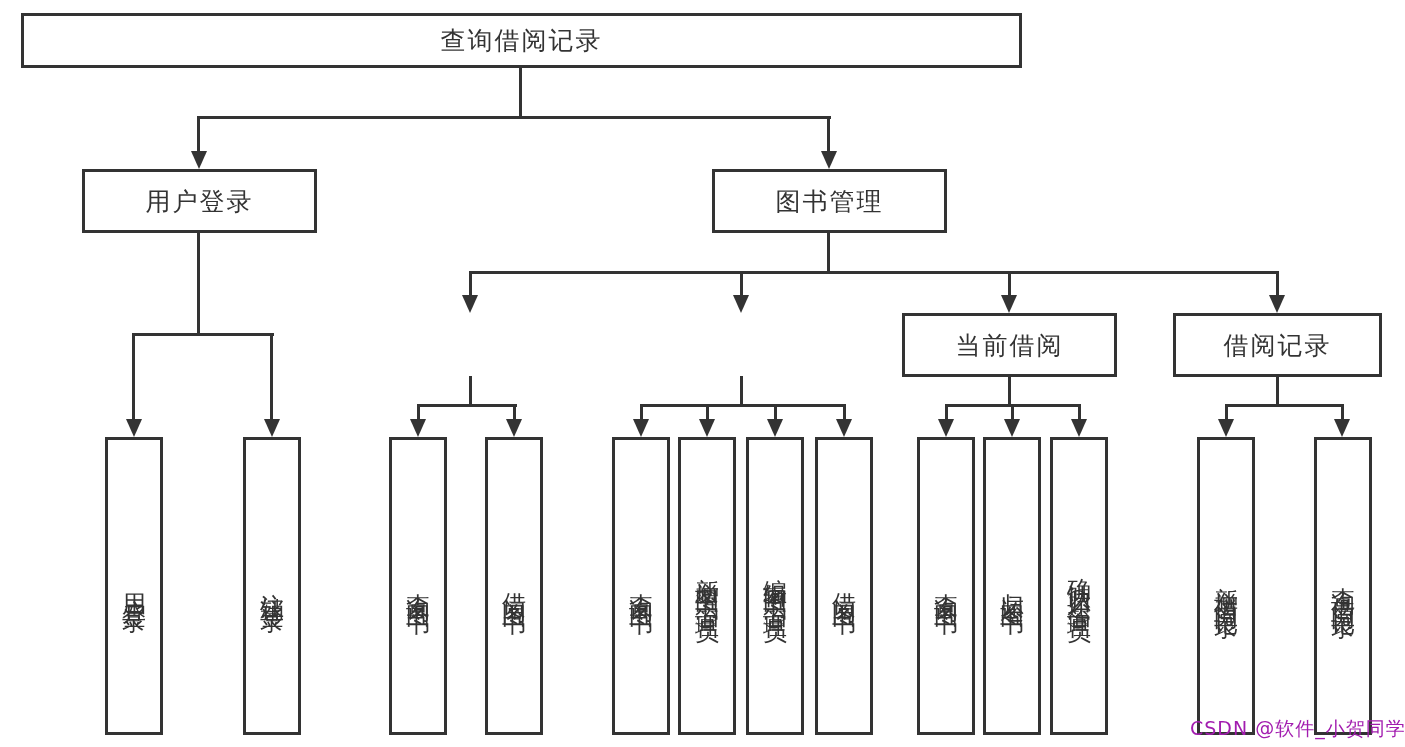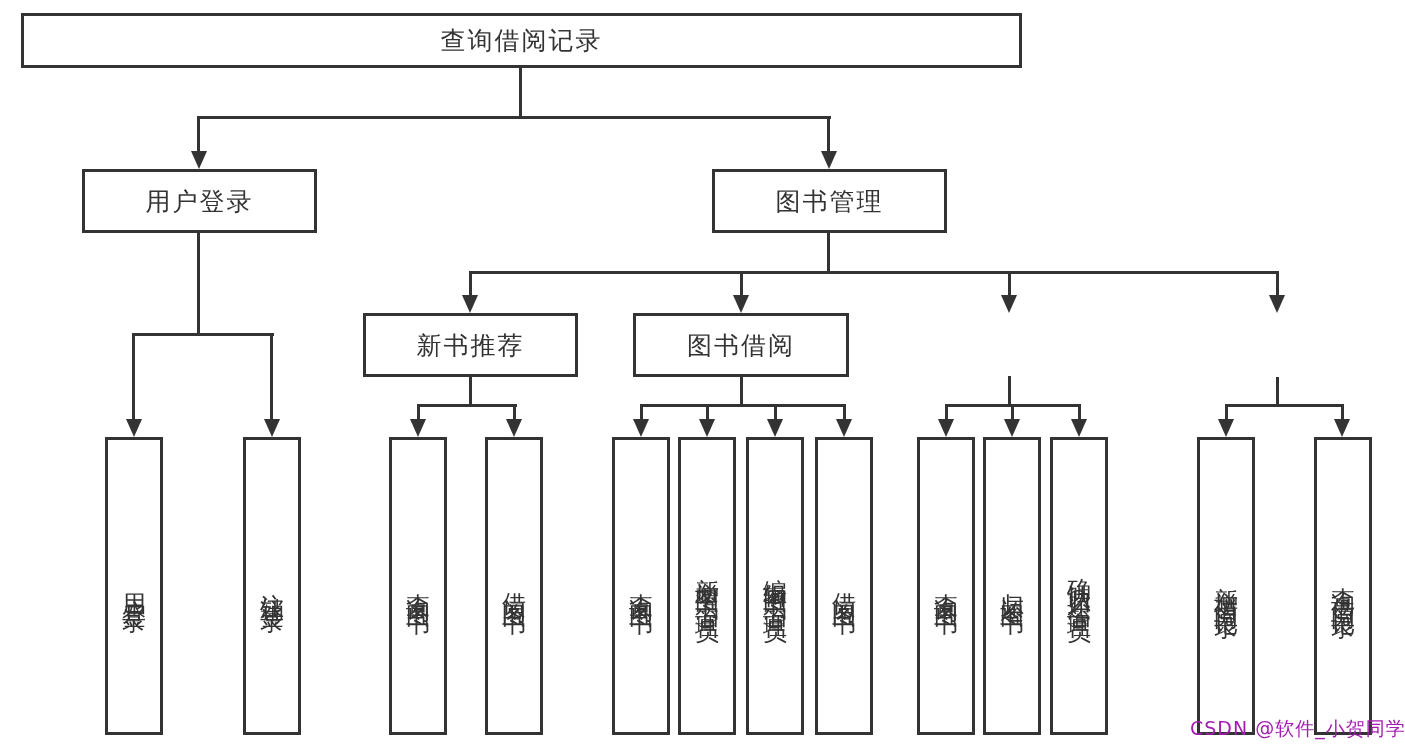--- a/index.html
+++ b/index.html
@@ -37,25 +37,25 @@
 <body>
 
 <div class="canvas">
 
   <div class="node" style="left: 21px; top: 13px; width: 1001px; height: 55px; border-color: rgb(51, 51, 51); color: rgb(51, 51, 51);">查询借阅记录</div>
 
   <div class="node" style="left: 82px; top: 169px; width: 235px; height: 64px; border-color: rgb(51, 51, 51); color: rgb(51, 51, 51);">用户登录</div>
 
   <div class="node" style="left: 712px; top: 169px; width: 235px; height: 64px; border-color: rgb(51, 51, 51); color: rgb(51, 51, 51);">图书管理</div>
 
-  <div class="node" style="left: 363px; top: 313px; width: 215px; height: 64px; border-color: rgb(51, 51, 51); color: rgb(51, 51, 51);">新书推荐</div>
-
-  <div class="node" style="left: 633px; top: 313px; width: 216px; height: 64px; border-color: rgb(51, 51, 51); color: rgb(51, 51, 51);">图书借阅</div>
 
 
+  <div class="node" style="left: 902px; top: 313px; width: 215px; height: 64px; border-color: rgb(51, 51, 51); color: rgb(51, 51, 51);">当前借阅</div>
+
+  <div class="node" style="left: 1173px; top: 313px; width: 209px; height: 64px; border-color: rgb(51, 51, 51); color: rgb(51, 51, 51);">借阅记录</div>
 
   <div class="leaf" style="left: 105px; border-color: rgb(51, 51, 51); color: rgb(51, 51, 51);">用户登录</div>
   <div class="leaf" style="left: 243px; border-color: rgb(51, 51, 51); color: rgb(51, 51, 51);">注销登录</div>
 
   <div class="leaf" style="left: 389px; border-color: rgb(51, 51, 51); color: rgb(51, 51, 51);">查询图书</div>
   <div class="leaf" style="left: 485px; border-color: rgb(51, 51, 51); color: rgb(51, 51, 51);">借阅图书</div>
 
   <div class="leaf" style="left: 612px; border-color: rgb(51, 51, 51); color: rgb(51, 51, 51);">查询图书</div>
   <div class="leaf" style="left: 678px; border-color: rgb(51, 51, 51); color: rgb(51, 51, 51);">新增图书（管理员）</div>
   <div class="leaf" style="left: 746px; border-color: rgb(51, 51, 51); color: rgb(51, 51, 51);">编辑图书（管理员）</div>

